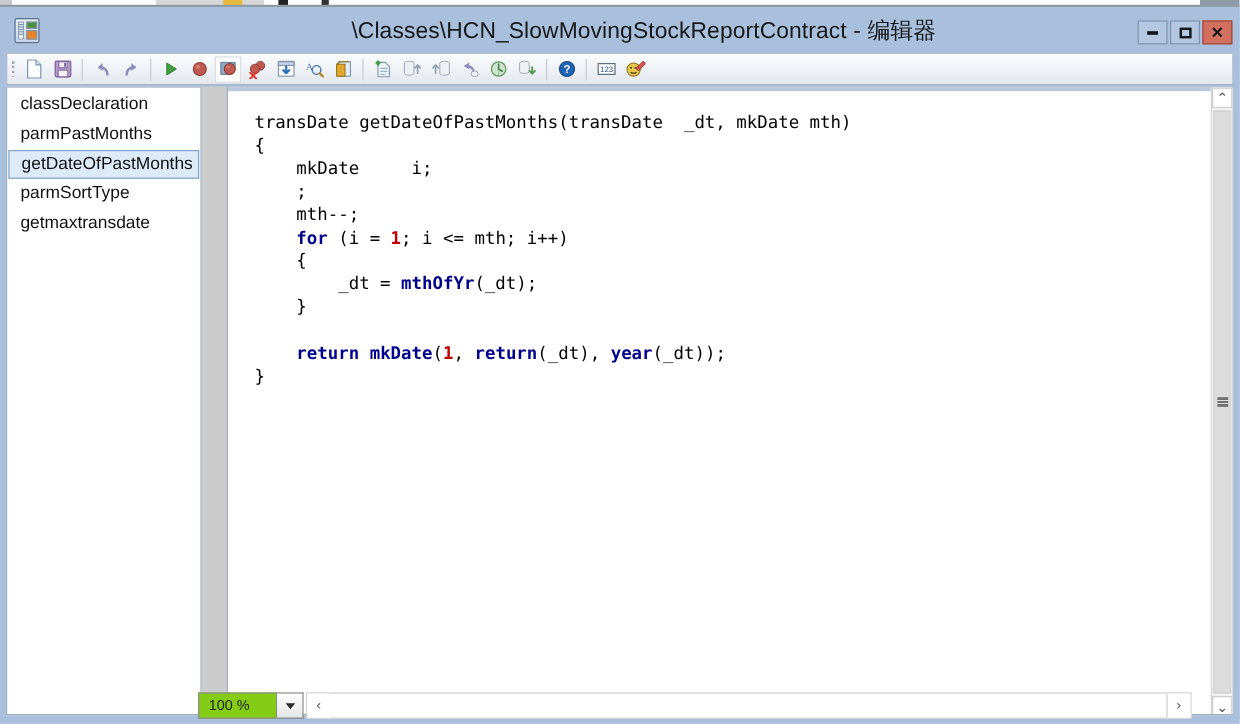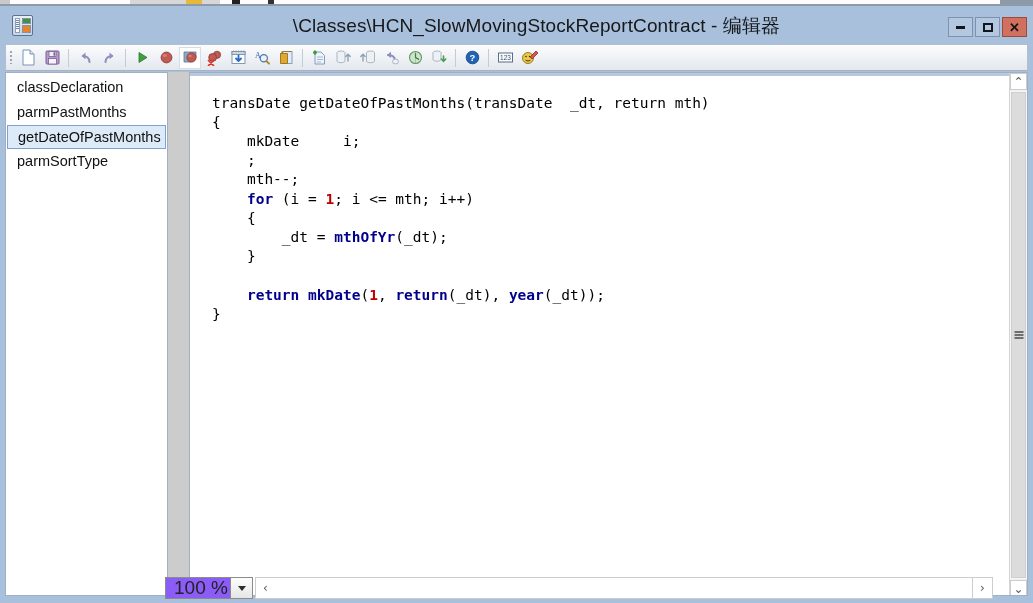--- a/index.html
+++ b/index.html
@@ -120,22 +120,22 @@
   .vbtn.bottom{position:absolute;bottom:0;left:0;}
   .vtrack{position:absolute;left:0;top:18px;bottom:18px;width:17px;background:#f6f6f6;}
   .vthumb{position:absolute;left:1px;top:1px;right:1px;bottom:1px;background:#dcdcdc;border:1px solid #cfcfcf;box-sizing:border-box;}
   .vgrip{position:absolute;left:50%;top:50%;transform:translate(-50%,-50%);width:9px;height:8px;
     background:repeating-linear-gradient(to bottom,#6f6f6f 0 2px,transparent 2px 3px);}
 
   
   .statusbar{position:absolute;left:5px;top:571px;width:1023px;height:22px;}
   .zoom-box{
     position:absolute;left:160px;top:0;width:66px;height:22px;
-    background:#8b5cf6;border:1px solid #8b8b8b;box-sizing:border-box;
-    font-size:19px;color:#222;line-height:20px;padding-left:8px;
+    background:#84cc16;border:1px solid #8b8b8b;box-sizing:border-box;
+    font-size:12px;color:#222;line-height:20px;padding-left:8px;
   }
   .zoom-drop{
     position:absolute;left:226px;top:0;width:22px;height:22px;
     background:linear-gradient(#fdfdfd,#e6e6e6);border:1px solid #8b8b8b;border-left:none;
     box-sizing:border-box;display:flex;align-items:center;justify-content:center;
   }
   .hscroll{
     position:absolute;left:250px;top:0;right:35px;height:22px;
     background:#fff;border:1px solid #cdcdcd;box-sizing:border-box;
     display:flex;align-items:center;
@@ -354,29 +354,30 @@
   </div>
 
   <div class="body">
 
     <div class="treepane">
       <div style="height:2px"></div>
       <div class="tree-item">classDeclaration</div>
       <div class="tree-item">parmPastMonths</div>
       <div class="tree-item selected">getDateOfPastMonths</div>
       <div class="tree-item">parmSortType</div>
+      <div class="tree-item">getmaxtransdate</div>
     </div>
 
     <div class="splitter">
         <div class="edge"></div>
       </div>
 
     <div class="editorpane">
       <div class="editor-top"></div>
-      <pre class="code" id="code-area"><span>transDate getDateOfPastMonths(transDate  _dt, return mth)</span>
+      <pre class="code" id="code-area"><span>transDate getDateOfPastMonths(transDate  _dt, mkDate mth)</span>
 <span>{</span>
 <span>    mkDate     i;</span>
 <span>    ;</span>
 <span>    mth--;</span>
 <span>    </span><span class="kw">for</span><span> (i = </span><span class="num">1</span><span>; i &lt;= mth; i++)</span>
 <span>    {</span>
 <span>        _dt = </span><span class="fn">mthOfYr</span><span>(_dt);</span>
 <span>    }</span>
 <span></span>
 <span>    </span><span class="kw">return</span><span> </span><span class="fn">mkDate</span><span>(</span><span class="num">1</span><span>, </span><span class="fn">return</span><span>(_dt), </span><span class="fn">year</span><span>(_dt));</span>

